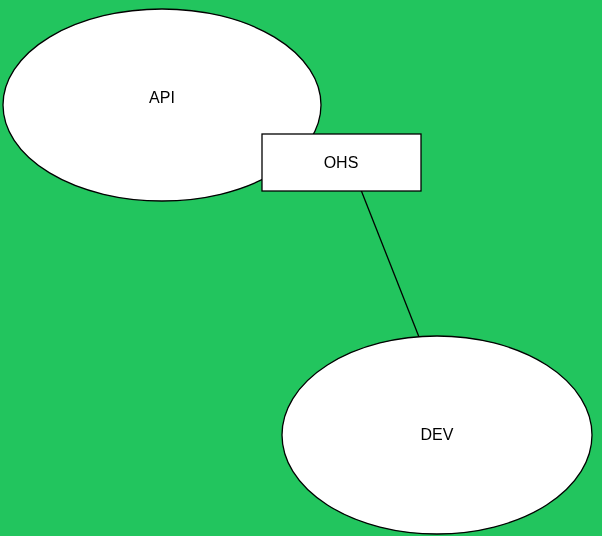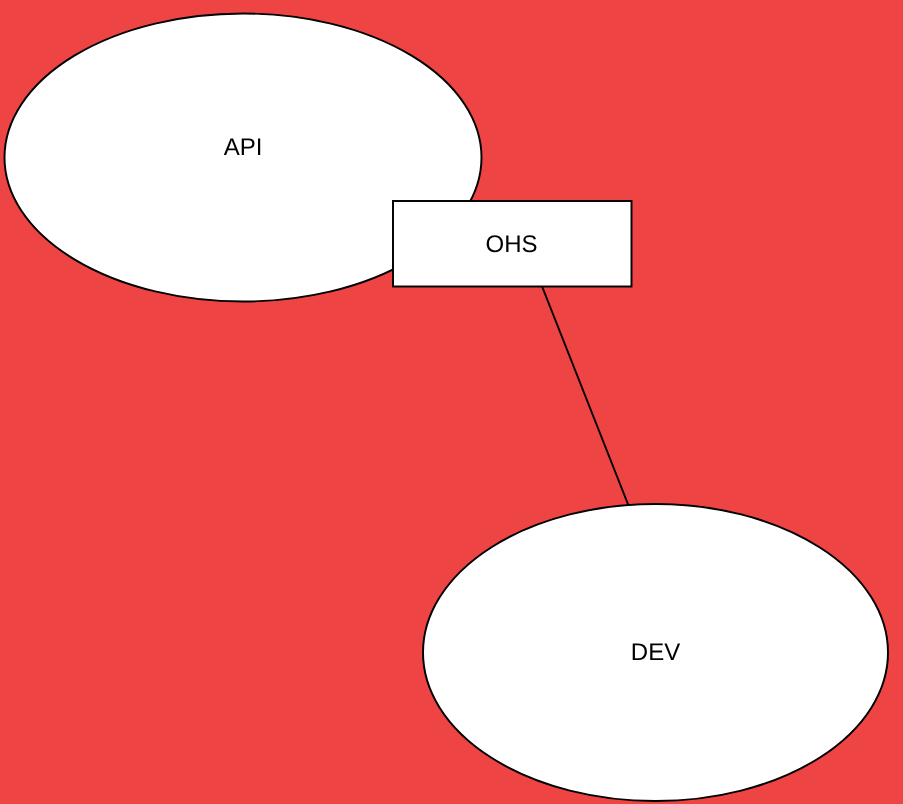--- a/index.html
+++ b/index.html
@@ -4,21 +4,21 @@
 <style>
   html, body {
     margin: 0;
     padding: 0;
     background: #ffffff;
   }
   .canvas-wrap {
     position: relative;
     width: 602px;
     height: 536px;
-    background: #ef4444;
+    background: #22c55e;
     overflow: hidden;
   }
   svg {
     display: block;
   }
   .node-shape {
     fill: #ffffff;
     stroke: #000000;
     stroke-width: 1.3;
   }

